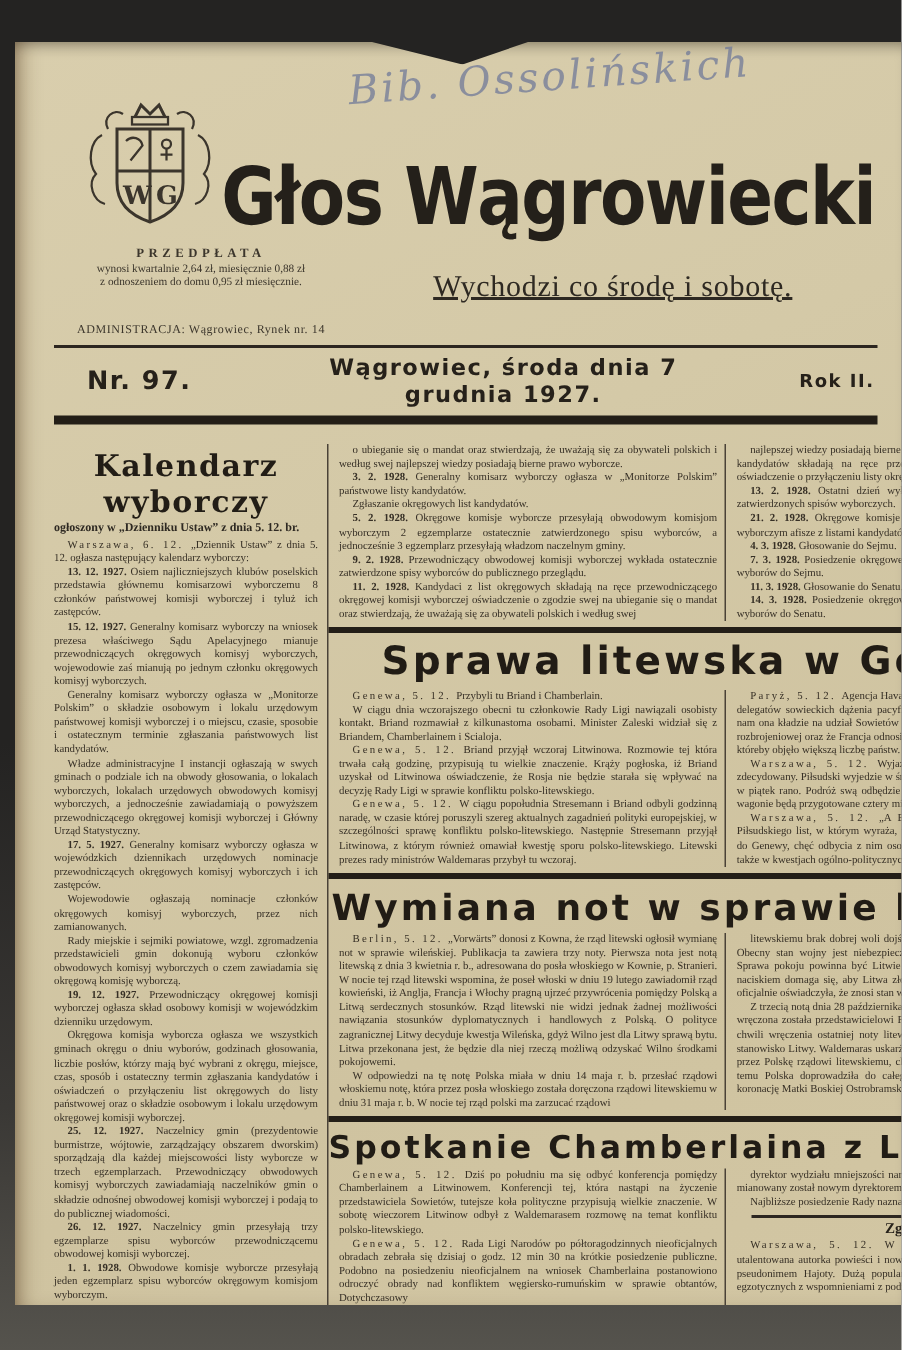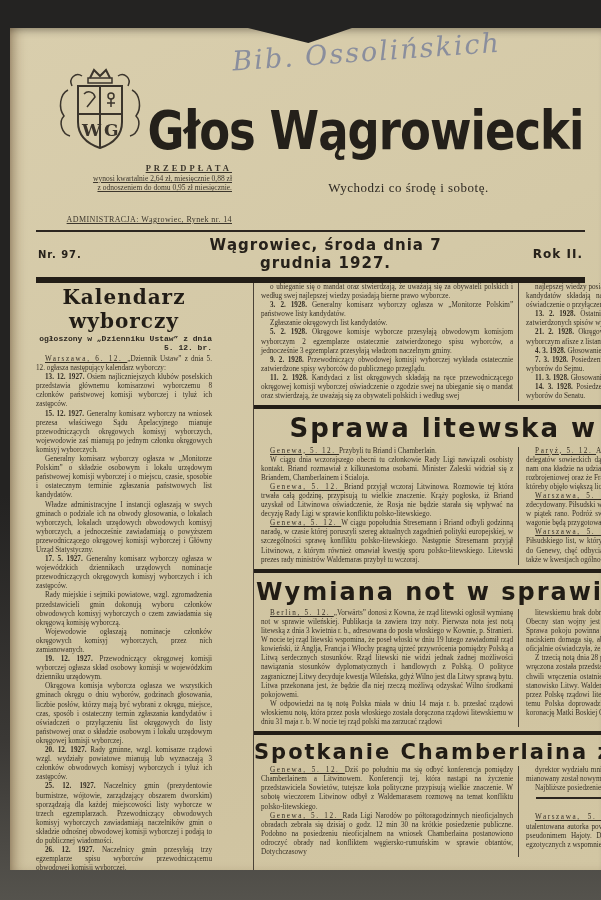--- a/index.html
+++ b/index.html
@@ -29,66 +29,66 @@
   .crest{width:92px;flex:0 0 92px;margin-left:18px;}
   .big-title{
     flex:1;text-align:center;
     font-family:"DejaVu Sans", sans-serif;font-weight:bold;
     font-size:45px;letter-spacing:-1px;color:#24201a;
     transform:scaleY(1.18);transform-origin:bottom;line-height:1;
     padding-bottom:2px;white-space:nowrap;
   }
   .info-row{display:flex;margin-top:4px;align-items:flex-start;}
   .info-col{font-family:"Liberation Serif", serif;color:#3c362c;}
-  .info-left{flex:0 0 196px;text-align:right;font-size:7.5px;line-height:9px;text-decoration:underline;}
+  .info-left{flex:0 0 196px;text-align:center;font-size:7.5px;line-height:9px;}
   .info-mid{flex:1;text-align:center;}
   .info-right{flex:0 0 200px;text-align:center;font-size:7.5px;line-height:9px;}
   .info-label{font-size:8.5px;letter-spacing:3px;font-weight:bold;margin-bottom:1px;}
   .info-admin{margin-top:23px;font-size:8px;letter-spacing:.4px;}
-  .motto{font-size:13px;color:#2e2922;margin-top:16px;letter-spacing:.5px;}
+  .motto{font-size:20px;color:#2e2922;margin-top:16px;letter-spacing:.5px;text-decoration:underline;}
   .tel{margin-top:6px;font-size:7.5px;}
   .rule-thin{border:0;border-top:2px solid #2c2620;margin:6px 0 0 0;}
   .date-row{display:flex;align-items:center;padding:4px 2px 3px 2px;
     font-family:"DejaVu Sans", sans-serif;font-weight:bold;color:#26211a;}
-  .date-left{flex:0 0 150px;font-size:10px;letter-spacing:1px;}
+  .date-left{flex:0 0 150px;font-size:17px;letter-spacing:1px;margin-left:20px;}
   .date-mid{flex:1;text-align:center;font-size:15px;letter-spacing:1px;}
   .date-right{flex:0 0 120px;text-align:right;font-size:12px;letter-spacing:1px;}
   .rule-heavy{border:0;border-top:6px solid #231e17;margin:2px 0 0 0;}
 
   
-  .bodygrid{display:flex;margin-top:0;gap:35px;}
+  .bodygrid{display:flex;margin-top:13px;}
   .col1{flex:0 0 176px;padding-right:6px;}
   .rightarea{flex:1;border-left:1px solid #4a4237;padding-left:0;}
   .twocol{display:flex;}
   .subcol{flex:1;padding:0 5px 0 7px;}
   .subcol + .subcol{border-left:1px solid #4a4237;}
 
   .art-title{
     font-family:"DejaVu Serif", serif;font-weight:bold;font-size:20px;
     text-align:center;color:#221d16;letter-spacing:1px;margin:2px 0 1px 0;
   }
-  .art-sub{font-size:8px;font-weight:bold;text-align:right;margin-bottom:3px;color:#2e2922;font-family:Liberation Mono, monospace;}
+  .art-sub{font-size:8px;font-weight:bold;text-align:left;margin-bottom:3px;color:#2e2922;}
   .sec-bar{border:0;border-top:4px solid #231e17;margin:4px 0 0 0;}
   .sec-title{
     font-family:"DejaVu Sans", sans-serif;font-weight:bold;color:#211c15;
     text-align:center;letter-spacing:2px;line-height:1.05;white-space:nowrap;
   }
   .sec-title.t1{font-size:26px;margin:6px 0 4px 0;}
   .sec-title.t2{font-size:24px;margin:7px 0 4px 0;}
   .sec-title.t3{font-size:21px;margin:6px 0 3px 0;}
   .mini-rule{border:0;border-top:2px solid #2c2620;margin:4px 10px 2px 10px;}
   .mini-title{font-family:"Liberation Serif", serif;font-weight:bold;font-size:10px;
     text-align:center;margin:1px 0 1px 0;color:#26211a;}
 
   .textblock .para{
     margin:0;font-size:7.2px;line-height:9.1px;text-align:justify;
     text-indent:9px;color:#35intentionally;}
   .textblock .para{color:#362f25;}
   .lead{font-weight:bold;}
-  .spaced{letter-spacing:1.6px;font-weight:normal;text-decoration:underline;}
+  .spaced{letter-spacing:1.6px;font-weight:normal;}
   .crest svg{display:block;}
 </style>
 </head>
 <body>
 
 <div class="paper">
   <div class="notch"></div>
   <div class="inner">
 
     <div class="handwriting">Bib. Ossolińskich</div>
@@ -151,25 +151,24 @@
       <div class="col1 textblock">
         <div class="art-title">Kalendarz wyborczy</div>
         <div class="art-sub">ogłoszony w „Dzienniku Ustaw” z dnia 5. 12. br.</div>
         <div>
             <p class="para"><span class="spaced">Warszawa, 6. 12. </span>„Dziennik Ustaw” z dnia 5. 12. ogłasza następujący kalendarz wyborczy:</p>
             <p class="para"><span class="lead">13. 12. 1927. </span>Osiem najliczniejszych klubów poselskich przedstawia głównemu komisarzowi wyborczemu 8 członków państwowej komisji wyborczej i tyluż ich zastępców.</p>
             <p class="para"><span class="lead">15. 12. 1927. </span>Generalny komisarz wyborczy na wniosek prezesa właściwego Sądu Apelacyjnego mianuje przewodniczących okręgowych komisyj wyborczych, wojewodowie zaś mianują po jednym członku okręgowych komisyj wyborczych.</p>
             <p class="para">Generalny komisarz wyborczy ogłasza w „Monitorze Polskim” o składzie osobowym i lokalu urzędowym państwowej komisji wyborczej i o miejscu, czasie, sposobie i ostatecznym terminie zgłaszania państwowych list kandydatów.</p>
             <p class="para">Władze administracyjne I instancji ogłaszają w swych gminach o podziale ich na obwody głosowania, o lokalach wyborczych, lokalach urzędowych obwodowych komisyj wyborczych, a jednocześnie zawiadamiają o powyższem przewodniczącego okręgowej komisji wyborczej i Główny Urząd Statystyczny.</p>
             <p class="para"><span class="lead">17. 5. 1927. </span>Generalny komisarz wyborczy ogłasza w wojewódzkich dziennikach urzędowych nominacje przewodniczących okręgowych komisyj wyborczych i ich zastępców.</p>
+            <p class="para">Wojewodowie ogłaszają nominacje członków okręgowych komisyj wyborczych, przez nich zamianowanych.</p>
             <p class="para">Rady miejskie i sejmiki powiatowe, wzgl. zgromadzenia przedstawicieli gmin dokonują wyboru członków obwodowych komisyj wyborczych o czem zawiadamia się okręgową komisję wyborczą.</p>
-            <p class="para">Wojewodowie ogłaszają nominacje członków okręgowych komisyj wyborczych, przez nich zamianowanych.</p>
             <p class="para"><span class="lead">19. 12. 1927. </span>Przewodniczący okręgowej komisji wyborczej ogłasza skład osobowy komisji w wojewódzkim dzienniku urzędowym.</p>
             <p class="para">Okręgowa komisja wyborcza ogłasza we wszystkich gminach okręgu o dniu wyborów, godzinach głosowania, liczbie posłów, którzy mają być wybrani z okręgu, miejsce, czas, sposób i ostateczny termin zgłaszania kandydatów i oświadczeń o przyłączeniu list okręgowych do listy państwowej oraz o składzie osobowym i lokalu urzędowym okręgowej komisji wyborczej.</p>
-            <p class="para"><span class="lead">20. 12. 1927. </span>Rady gminne, wzgl. komisarze rządowi wzgl. wydziały powiatowe mianują lub wyznaczają 3 członków obwodowych komisyj wyborczych i tyluż ich zastępców.</p>
             <p class="para"><span class="lead">25. 12. 1927. </span>Naczelnicy gmin (prezydentowie burmistrze, wójtowie, zarządzający obszarem dworskim) sporządzają dla każdej miejscowości listy wyborcze w trzech egzemplarzach. Przewodniczący obwodowych komisyj wyborczych zawiadamiają naczelników gmin o składzie odnośnej obwodowej komisji wyborczej i podają to do publicznej wiadomości.</p>
             <p class="para"><span class="lead">26. 12. 1927. </span>Naczelnicy gmin przesyłają trzy egzemplarze spisu wyborców przewodniczącemu obwodowej komisji wyborczej.</p>
             <p class="para"><span class="lead">1. 1. 1928. </span>Obwodowe komisje wyborcze przesyłają jeden egzemplarz spisu wyborców okręgowym komisjom wyborczym.</p>
           </div>
       </div>
 
       <div class="rightarea">
 
         <div class="twocol textblock">
           <div class="subcol">

